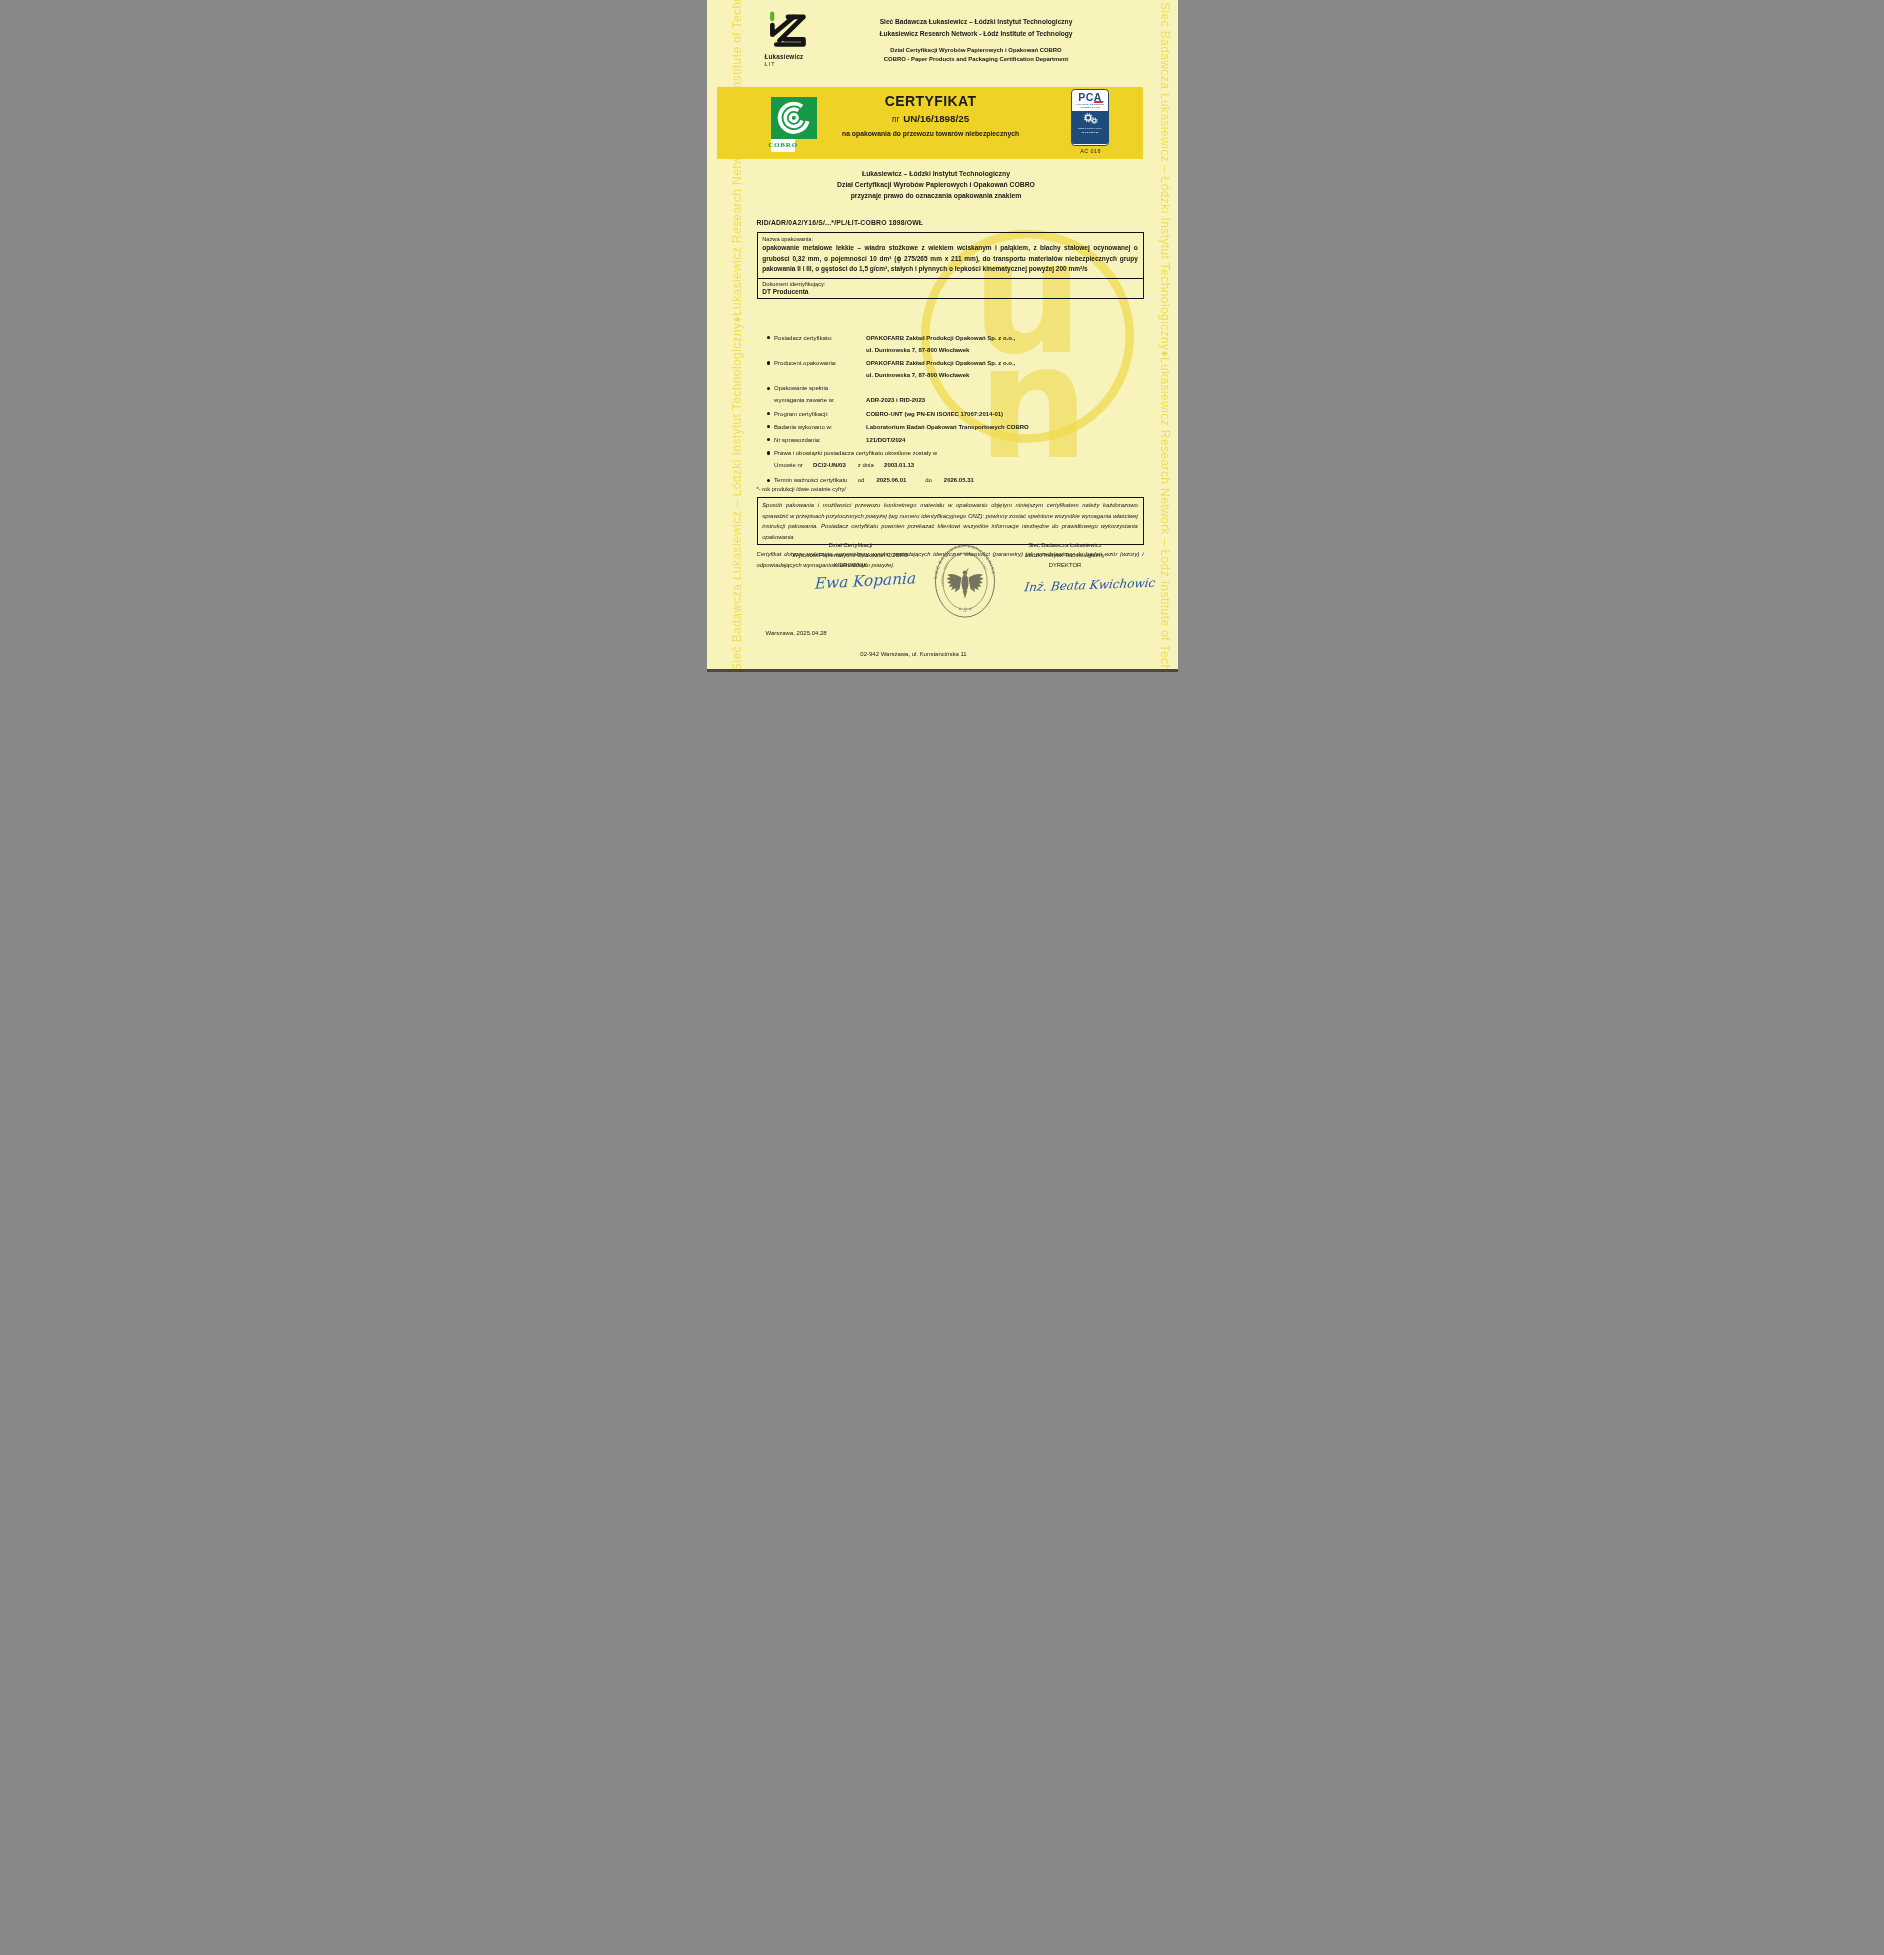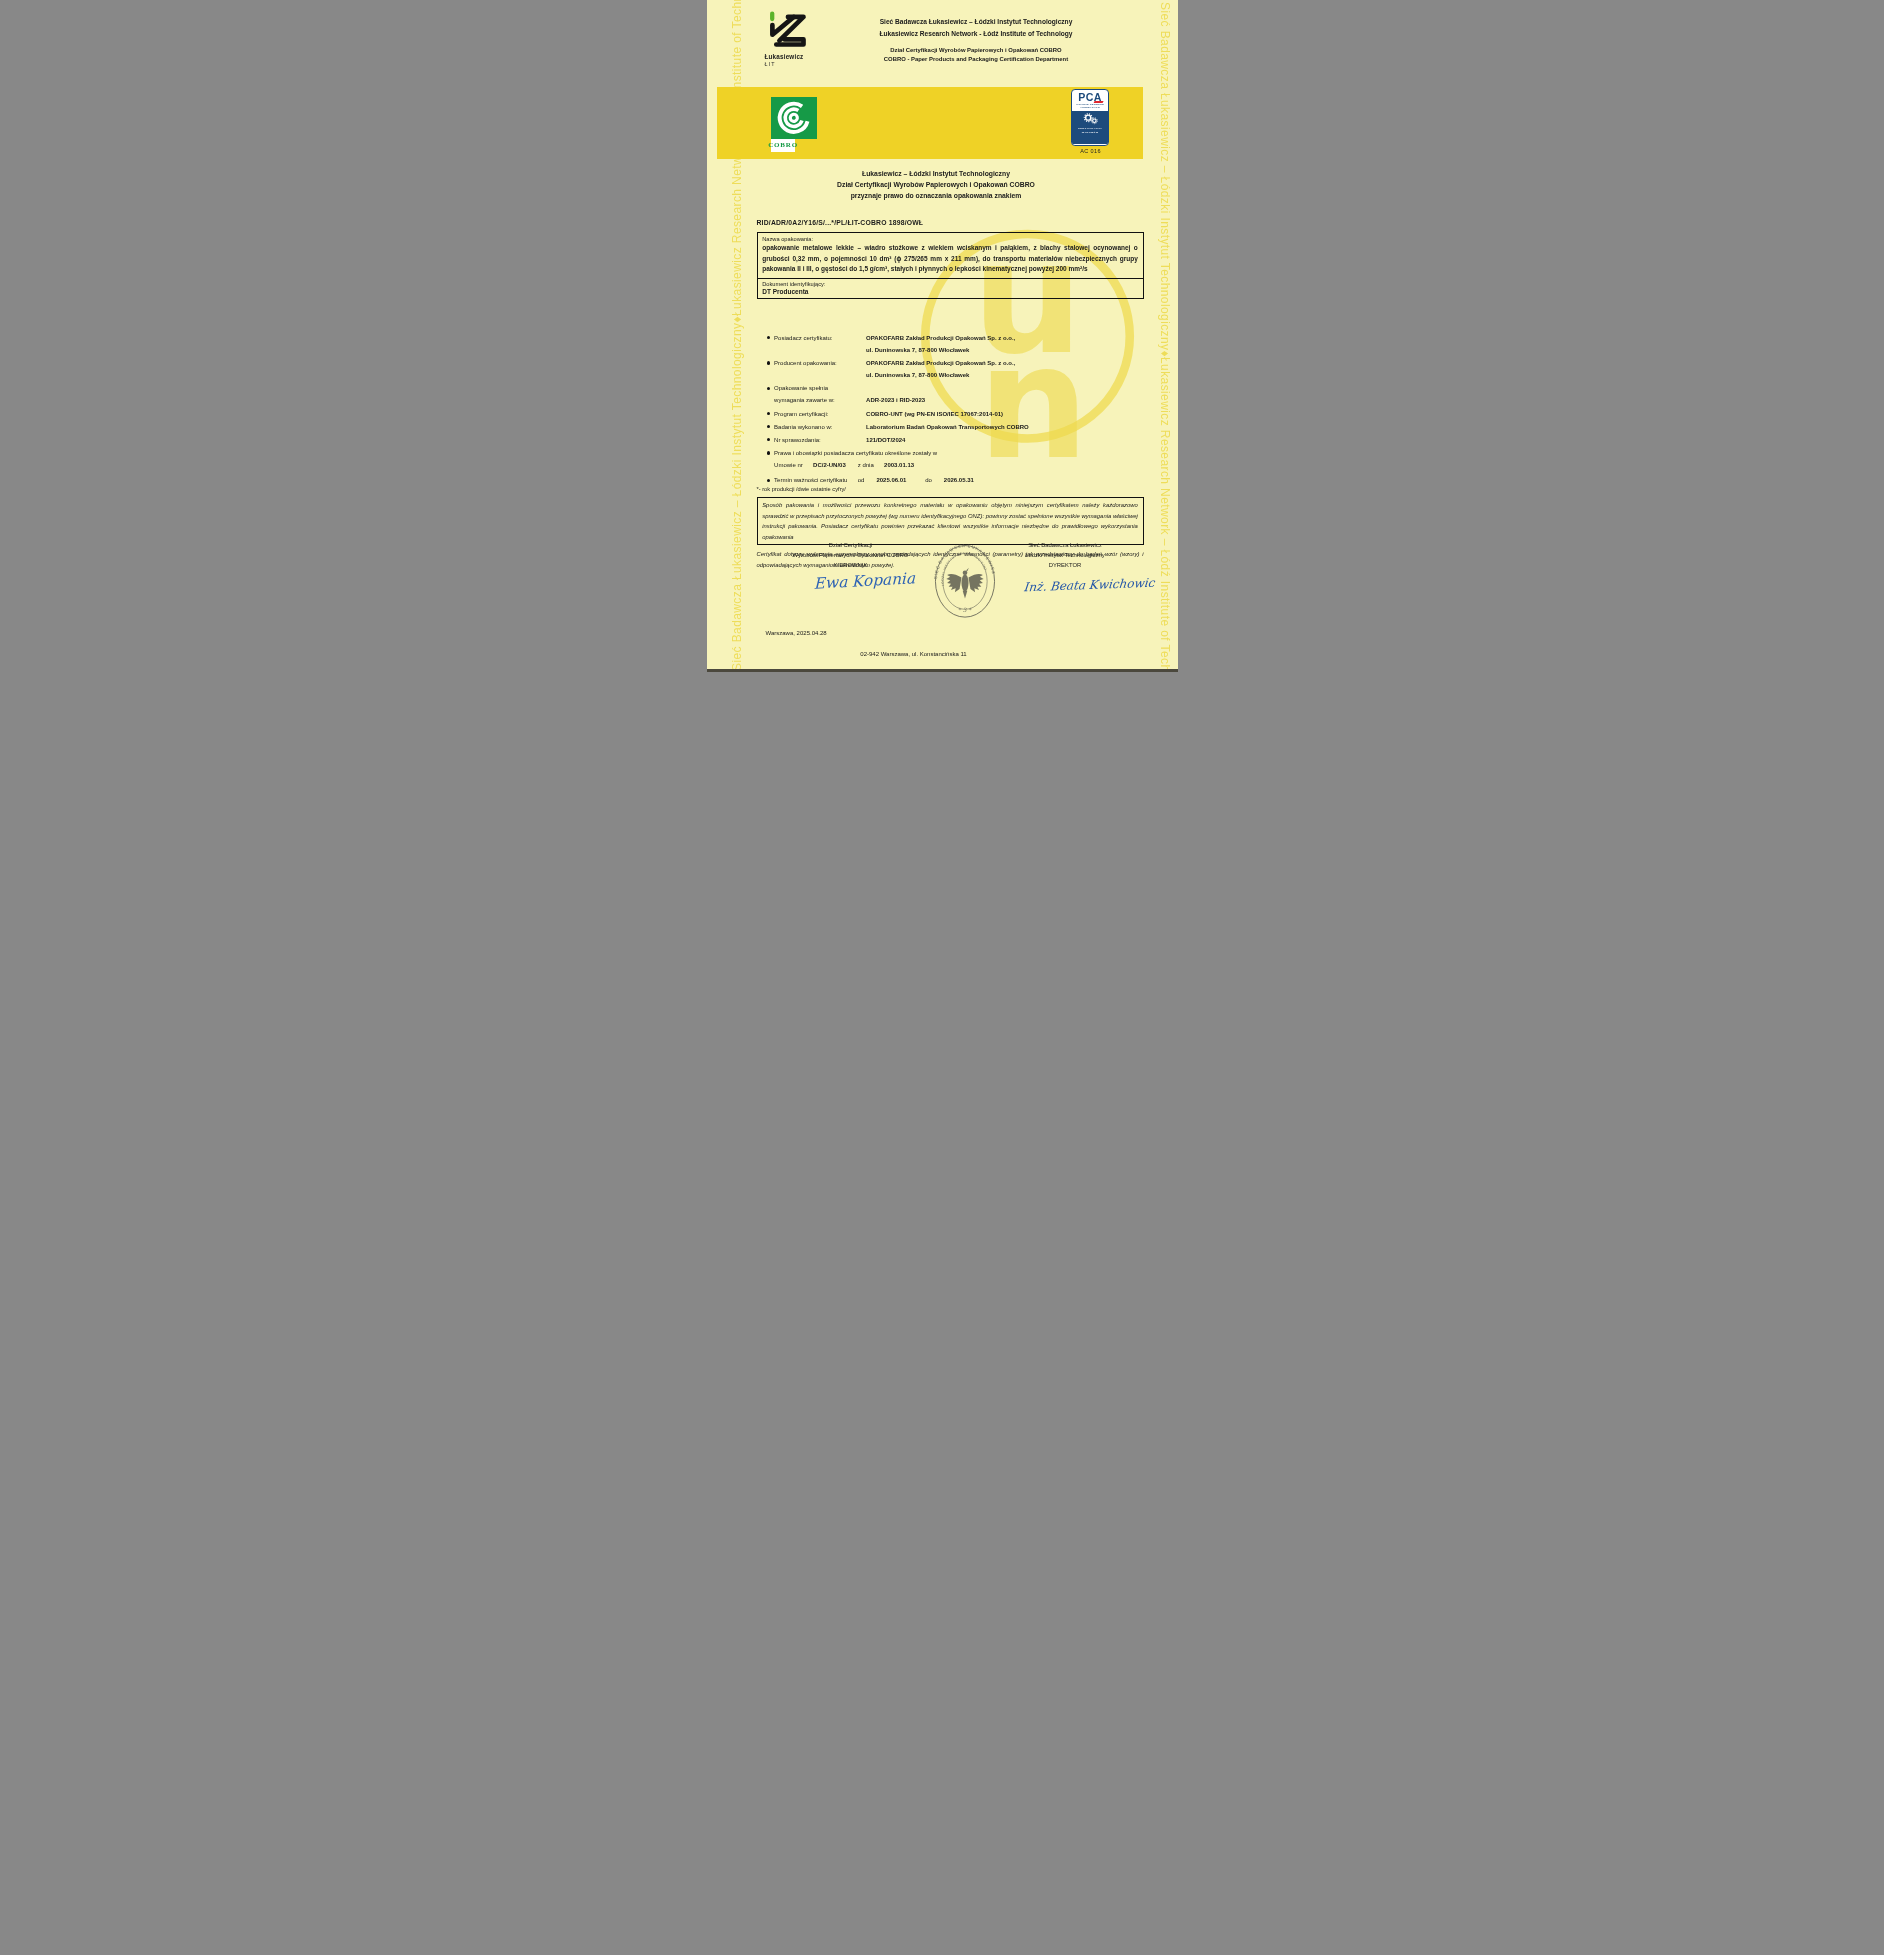--- a/index.html
+++ b/index.html
@@ -143,20 +143,27 @@
           <g fill="none" stroke="#ffffff" transform="rotate(-18 58 53)">
             <circle cx="58" cy="53" r="36" stroke-width="10" stroke-dasharray="182 44" stroke-dashoffset="-20"></circle>
             <circle cx="58" cy="53" r="22" stroke-width="9" stroke-dasharray="108 30" stroke-dashoffset="-14"></circle>
             <circle cx="58" cy="53" r="9" stroke-width="8"></circle>
           </g>
         </svg>
       </div>
       <div class="cobro-word">COBRO</div>
     </div>
 
+    <div class="band-center">
+      <div class="cert-title">CERTYFIKAT</div>
+      <div class="cert-no">
+        <span class="nr">nr</span><span>UN/16/1898/25</span>
+      </div>
+      <div class="cert-sub">na opakowania do przewozu towarów niebezpiecznych</div>
+    </div>
 
     <div class="pca-wrap">
       <div class="pca-box">
         <div class="pca-word">
           <span>PCA</span>
           <span class="pca-redbar"></span>
         </div>
         <div class="pca-small">POLSKIE CENTRUM</div>
         <div class="pca-small">AKREDYTACJI</div>
         <div class="pca-navy">

